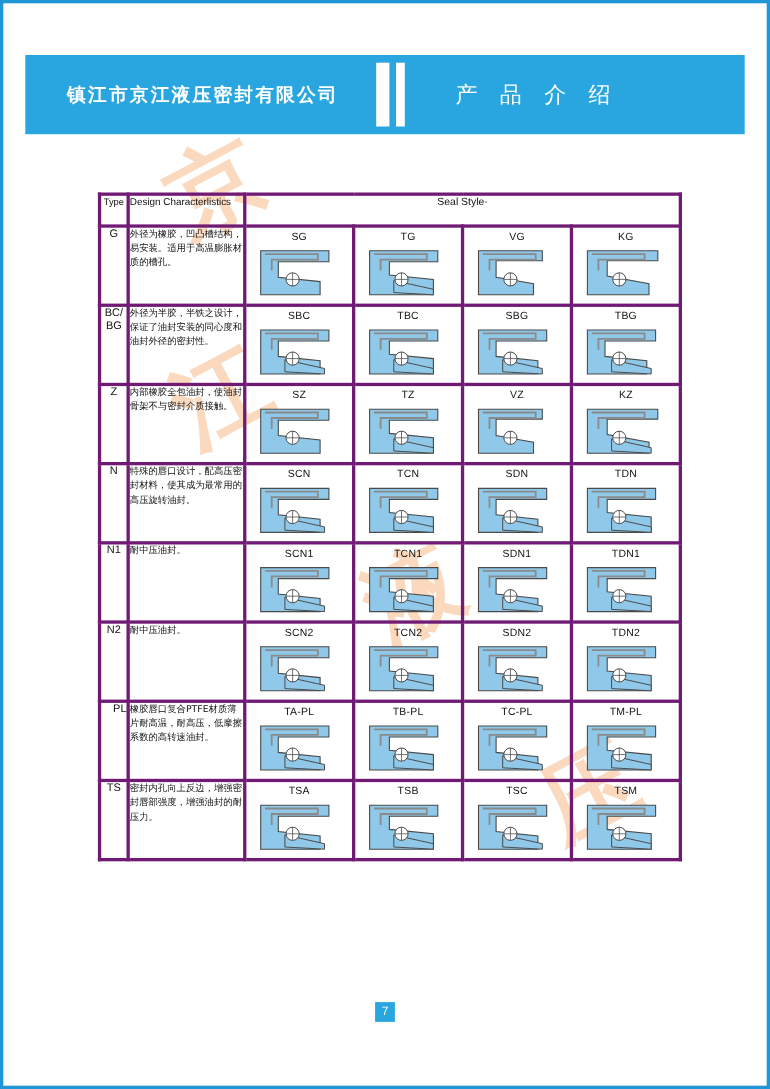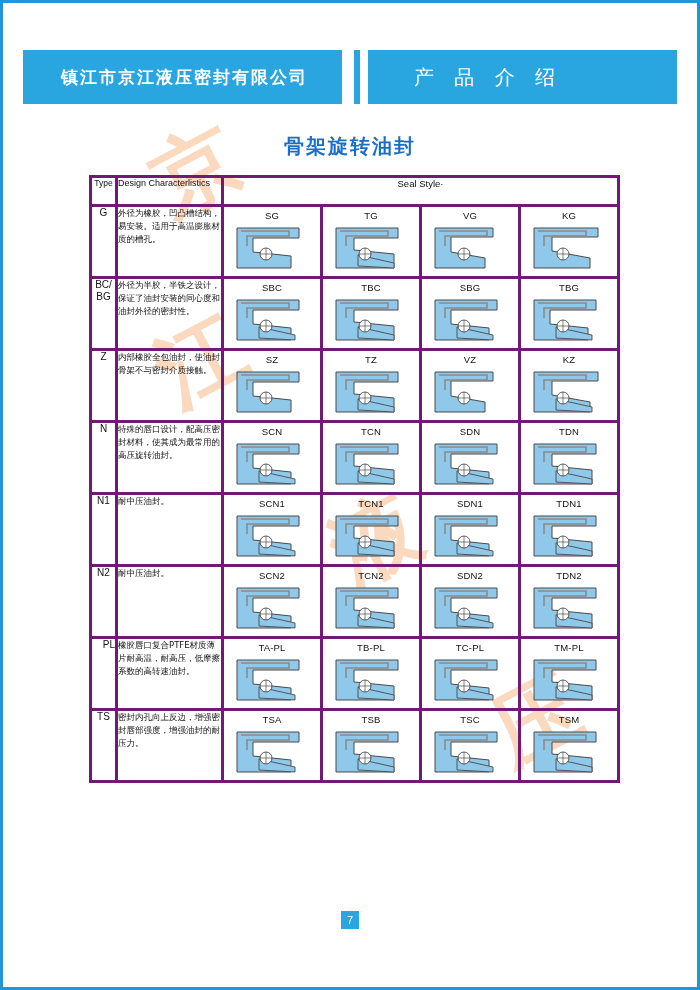--- a/index.html
+++ b/index.html
@@ -20,21 +20,21 @@
     border: 3px solid #2196d6;
     box-sizing: border-box;
   }
 
   
   .header {
     position: absolute;
     top: 47px;
     left: 20px;
     right: 20px;
-    height: 54px;
+    height: 72px;
     background: #29a6e0;
     display: flex;
     align-items: center;
   }
   .header-company {
     margin-left: 38px;
     color: #ffffff;
     font-family: "DejaVu Sans", sans-serif;
     font-size: 17px;
     font-weight: bold;
@@ -192,21 +192,20 @@
   <div class="watermark wm2">江</div>
   <div class="watermark wm3">液</div>
   <div class="watermark wm4">压</div>
 
   <div class="header">
     <div class="header-company">镇江市京江液压密封有限公司</div>
     <div class="header-divider"></div>
     <div class="header-title">产 品 介 绍</div>
   </div>
 
-  <div class="doc-title">骨架旋转油封</div>
 
   <table class="seal-table">
     <colgroup>
       <col class="col-type">
       <col class="col-desc">
       <col class="col-style">
       <col class="col-style">
       <col class="col-style">
       <col class="col-style">
     </colgroup>

